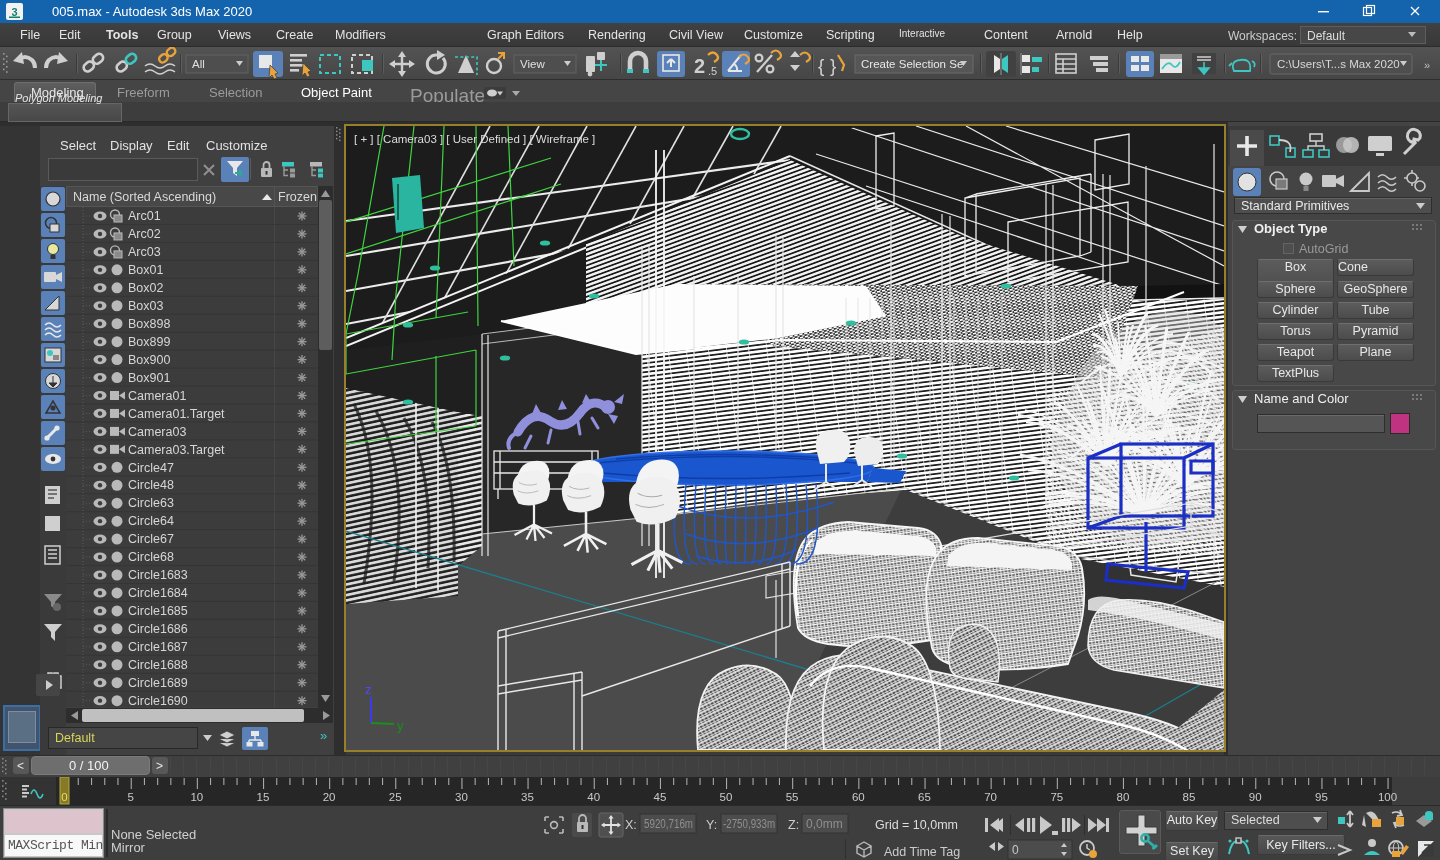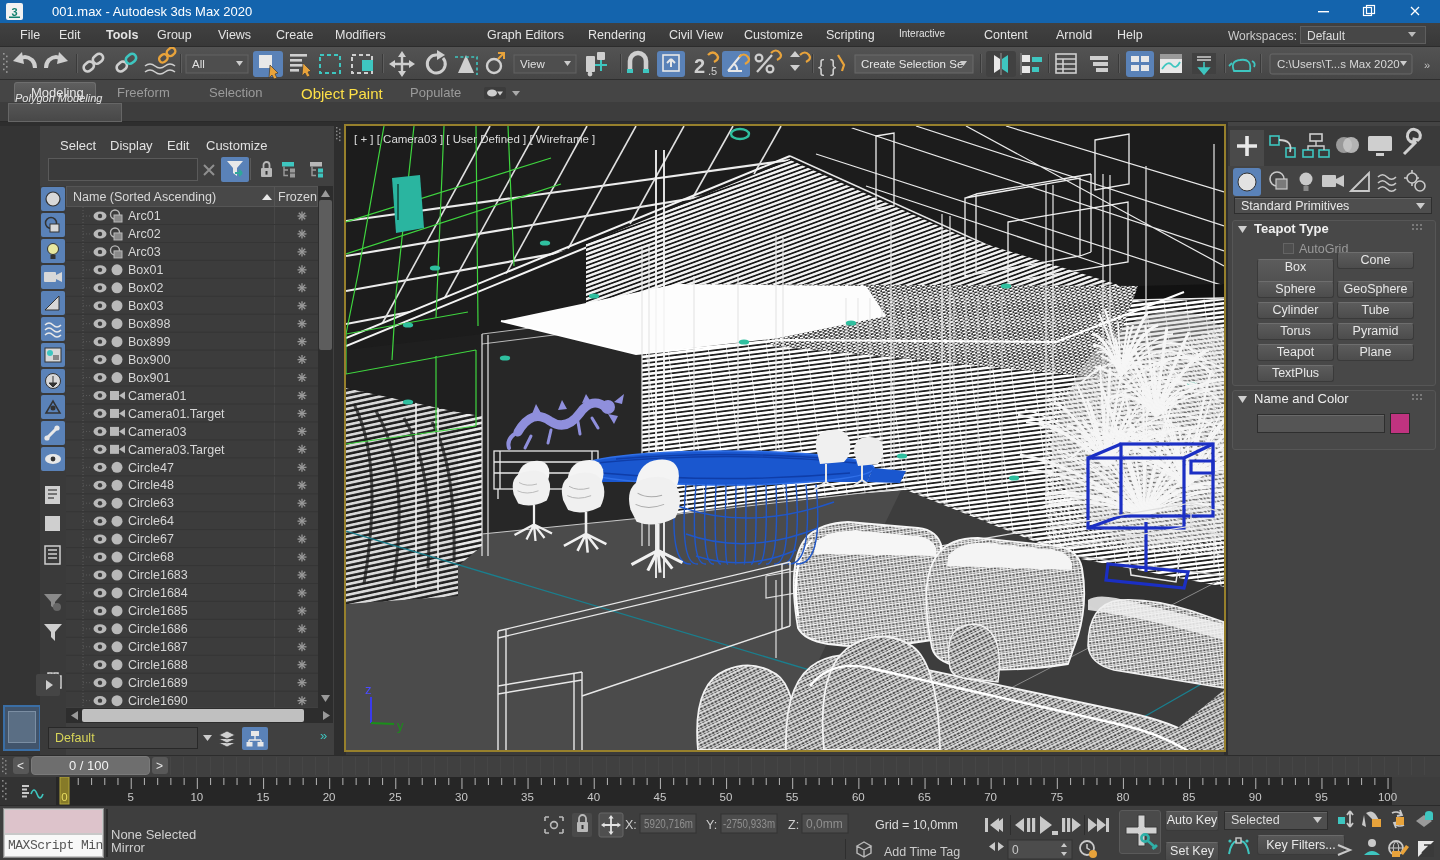--- a/index.html
+++ b/index.html
@@ -9,21 +9,21 @@
 .tx{position:absolute;white-space:nowrap;}
 </style></head><body>
 <div id="root">
 
 <div class="abs" style="left:0px;top:0px;width:1440px;height:23px;background:#1464ad;"></div>
 <svg class="abs" style="left:6px;top:3px" width="17" height="17" viewBox="0 0 17 17">
       <rect x="0" y="0" width="17" height="17" rx="2" fill="#f2f2f2"></rect>
       <text x="8.5" y="12.5" font-size="11" font-weight="bold" fill="#12806e" text-anchor="middle" font-family="Liberation Sans">3</text>
       <rect x="3" y="13.5" width="11" height="1.5" fill="#12806e"></rect>
     </svg>
-<div class="tx" style="left:52px;top:4px;font-size:13px;color:#ffffff;font-weight:normal;">001.max - Autodesk 3ds Max 2020</div>
+<div class="tx" style="left:52px;top:4px;font-size:13px;color:#ffffff;font-weight:normal;">005.max - Autodesk 3ds Max 2020</div>
 <svg class="abs" style="left:1290px;top:0px" width="150" height="23" viewBox="0 0 150 23">
       <rect x="28" y="11" width="11" height="1.4" fill="#fff"></rect>
       <rect x="73.5" y="7.5" width="8" height="8" fill="none" stroke="#fff" stroke-width="1.2"></rect>
       <rect x="76.5" y="5.5" width="8" height="8" fill="none" stroke="#fff" stroke-width="1.2"></rect>
       <path d="M121 7 L129 15 M129 7 L121 15" stroke="#fff" stroke-width="1.3"></path>
     </svg>
 <div class="abs" style="left:0px;top:23px;width:1440px;height:24px;background:linear-gradient(#414141,#383838);border-bottom:1px solid #2c2c2c;"></div>
 <div class="tx" style="left:20px;top:28px;font-size:12.5px;color:#e4e4e4;font-weight:normal;">File</div>
 <div class="tx" style="left:59px;top:28px;font-size:12.5px;color:#e4e4e4;font-weight:normal;">Edit</div>
 <div class="tx" style="left:106px;top:28px;font-size:12.5px;color:#e4e4e4;font-weight:bold;">Tools</div>
@@ -201,22 +201,22 @@
       <rect x="1270" y="7" width="142" height="20" fill="#4e4e4e" stroke="#686868" rx="2"></rect>
       <text x="1277" y="21" font-size="11.5" fill="#d8d8d8" font-family="Liberation Sans">C:\Users\T...s Max 2020</text>
       <path d="M1400 14 l7 0 l-3.5 5 z" fill="#ccc"></path>
       <text x="1424" y="22" font-size="11" fill="#c0c0c0" font-family="Liberation Sans">»</text>
     </svg>
 <div class="abs" style="left:0px;top:80px;width:1440px;height:22px;background:#454545;"></div>
 <div class="abs" style="left:14px;top:82px;width:82px;height:20px;background:linear-gradient(#5f5f5f,#4c4c4c);border:1px solid #6e6e6e;border-bottom:none;border-radius:3px 3px 0 0;"></div>
 <div class="tx" style="left:31px;top:85px;font-size:13px;color:#e8e8e8;font-weight:normal;">Modeling</div>
 <div class="tx" style="left:117px;top:85px;font-size:13px;color:#9b9b9b;font-weight:normal;">Freeform</div>
 <div class="tx" style="left:209px;top:85px;font-size:13px;color:#9b9b9b;font-weight:normal;">Selection</div>
-<div class="tx" style="left:301px;top:85px;font-size:15px;color:#fde047;font-weight:normal;">Object Paint</div>
-<div class="tx" style="left:410px;top:85px;font-size:13px;color:#9b9b9b;font-weight:normal;">Populate</div>
+<div class="tx" style="left:301px;top:85px;font-size:13px;color:#ffffff;font-weight:normal;">Object Paint</div>
+<div class="tx" style="left:410px;top:85px;font-size:19px;color:#9b9b9b;font-weight:normal;">Populate</div>
 <svg class="abs" style="left:484px;top:86px" width="40" height="14">
       <rect x="0" y="1" width="22" height="12" rx="2" fill="#3c3c3c"></rect>
       <ellipse cx="8" cy="7" rx="5" ry="3.5" fill="#cfcfcf"></ellipse>
       <path d="M13 5.5 l6 0 l-3 4 z" fill="#cfcfcf"></path>
       <path d="M28 5 l8 0 l-4 5 z" fill="#aaa"></path>
     </svg>
 <div class="abs" style="left:0px;top:102px;width:1440px;height:20px;background:#3d3d3d;border-bottom:1px solid #2a2a2a;"></div>
 <div class="abs" style="left:8px;top:103px;width:114px;height:19px;background:linear-gradient(#555,#484848);border:1px solid #666;"></div>
 <div class="tx" style="left:15px;top:92px;font-size:11px;color:#e6e6e6;font-weight:normal;font-style:italic;">Polygon Modeling</div>
 <div class="abs" style="left:0px;top:122px;width:1440px;height:4px;background:#2e2e2e;"></div>
@@ -764,33 +764,33 @@
     </svg>
 <div class="abs" style="left:1234px;top:197px;width:198px;height:17px;background:#4e4e4e;border:1px solid #2e2e2e;box-shadow:inset 0 1px 0 #646464;"></div>
 <div class="tx" style="left:1241px;top:199px;font-size:12.5px;color:#e8e8e8;font-weight:normal;">Standard Primitives</div>
 <svg class="abs" style="left:1416px;top:203px" width="10" height="7">
       <path d="M0 0 h9 l-4.5 6 z" fill="#ccc"></path>
     </svg>
 <div class="abs" style="left:1232px;top:220px;width:204px;height:166px;background:#484848;border:1px solid #565656;border-radius:3px;"></div>
 <svg class="abs" style="left:1238px;top:226px" width="10" height="8">
       <path d="M0 0 h9 l-4.5 7 z" fill="#cfcfcf"></path>
     </svg>
-<div class="tx" style="left:1254px;top:221px;font-size:13px;color:#f0f0f0;font-weight:bold;">Teapot Type</div>
+<div class="tx" style="left:1254px;top:221px;font-size:13px;color:#f0f0f0;font-weight:bold;">Object Type</div>
 <svg class="abs" style="left:1412px;top:224px" width="14" height="10">
       <rect x="0" y="0" width="2" height="2" fill="#7a7a7a"></rect>
       <rect x="4" y="0" width="2" height="2" fill="#7a7a7a"></rect>
       <rect x="8" y="0" width="2" height="2" fill="#7a7a7a"></rect>
       <rect x="0" y="4" width="2" height="2" fill="#7a7a7a"></rect>
       <rect x="4" y="4" width="2" height="2" fill="#7a7a7a"></rect>
       <rect x="8" y="4" width="2" height="2" fill="#7a7a7a"></rect>
     </svg>
 <div class="abs" style="left:1283px;top:243px;width:11px;height:11px;background:#4e4e4e;border:1px solid #646464;"></div>
 <div class="tx" style="left:1299px;top:242px;font-size:12.5px;color:#9a9a9a;font-weight:normal;">AutoGrid</div>
 <div class="abs" style="left:1257px;top:259px;width:77px;height:33px;background:linear-gradient(#5c5c5c,#4c4c4c);border:1px solid #3a3a3a;border-top-color:#6e6e6e;border-radius:3px;color:#e8e8e8;font-size:12.5px;text-align:center;line-height:15px;font-family:'Liberation Sans',sans-serif;">Box</div>
-<div class="abs" style="left:1337px;top:252px;width:77px;height:17px;background:linear-gradient(#5c5c5c,#4c4c4c);border:1px solid #3a3a3a;border-top-color:#6e6e6e;border-radius:3px;color:#e8e8e8;font-size:12.5px;text-align:center;line-height:15px;font-family:'Liberation Sans',sans-serif;">Cone</div>
+<div class="abs" style="left:1337px;top:259px;width:77px;height:17px;background:linear-gradient(#5c5c5c,#4c4c4c);border:1px solid #3a3a3a;border-top-color:#6e6e6e;border-radius:3px;color:#e8e8e8;font-size:12.5px;line-height:15px;font-family:'Liberation Sans',sans-serif;">Cone</div>
 <div class="abs" style="left:1257px;top:281px;width:77px;height:17px;background:linear-gradient(#5c5c5c,#4c4c4c);border:1px solid #3a3a3a;border-top-color:#6e6e6e;border-radius:3px;color:#e8e8e8;font-size:12.5px;text-align:center;line-height:15px;font-family:'Liberation Sans',sans-serif;">Sphere</div>
 <div class="abs" style="left:1337px;top:281px;width:77px;height:17px;background:linear-gradient(#5c5c5c,#4c4c4c);border:1px solid #3a3a3a;border-top-color:#6e6e6e;border-radius:3px;color:#e8e8e8;font-size:12.5px;text-align:center;line-height:15px;font-family:'Liberation Sans',sans-serif;">GeoSphere</div>
 <div class="abs" style="left:1257px;top:302px;width:77px;height:17px;background:linear-gradient(#5c5c5c,#4c4c4c);border:1px solid #3a3a3a;border-top-color:#6e6e6e;border-radius:3px;color:#e8e8e8;font-size:12.5px;text-align:center;line-height:15px;font-family:'Liberation Sans',sans-serif;">Cylinder</div>
 <div class="abs" style="left:1337px;top:302px;width:77px;height:17px;background:linear-gradient(#5c5c5c,#4c4c4c);border:1px solid #3a3a3a;border-top-color:#6e6e6e;border-radius:3px;color:#e8e8e8;font-size:12.5px;text-align:center;line-height:15px;font-family:'Liberation Sans',sans-serif;">Tube</div>
 <div class="abs" style="left:1257px;top:323px;width:77px;height:17px;background:linear-gradient(#5c5c5c,#4c4c4c);border:1px solid #3a3a3a;border-top-color:#6e6e6e;border-radius:3px;color:#e8e8e8;font-size:12.5px;text-align:center;line-height:15px;font-family:'Liberation Sans',sans-serif;">Torus</div>
 <div class="abs" style="left:1337px;top:323px;width:77px;height:17px;background:linear-gradient(#5c5c5c,#4c4c4c);border:1px solid #3a3a3a;border-top-color:#6e6e6e;border-radius:3px;color:#e8e8e8;font-size:12.5px;text-align:center;line-height:15px;font-family:'Liberation Sans',sans-serif;">Pyramid</div>
 <div class="abs" style="left:1257px;top:344px;width:77px;height:17px;background:linear-gradient(#5c5c5c,#4c4c4c);border:1px solid #3a3a3a;border-top-color:#6e6e6e;border-radius:3px;color:#e8e8e8;font-size:12.5px;text-align:center;line-height:15px;font-family:'Liberation Sans',sans-serif;">Teapot</div>
 <div class="abs" style="left:1337px;top:344px;width:77px;height:17px;background:linear-gradient(#5c5c5c,#4c4c4c);border:1px solid #3a3a3a;border-top-color:#6e6e6e;border-radius:3px;color:#e8e8e8;font-size:12.5px;text-align:center;line-height:15px;font-family:'Liberation Sans',sans-serif;">Plane</div>
 <div class="abs" style="left:1257px;top:365px;width:77px;height:17px;background:linear-gradient(#5c5c5c,#4c4c4c);border:1px solid #3a3a3a;border-top-color:#6e6e6e;border-radius:3px;color:#e8e8e8;font-size:12.5px;text-align:center;line-height:15px;font-family:'Liberation Sans',sans-serif;">TextPlus</div>
 <div class="abs" style="left:1232px;top:390px;width:204px;height:60px;background:#484848;border:1px solid #565656;border-radius:3px;"></div>

